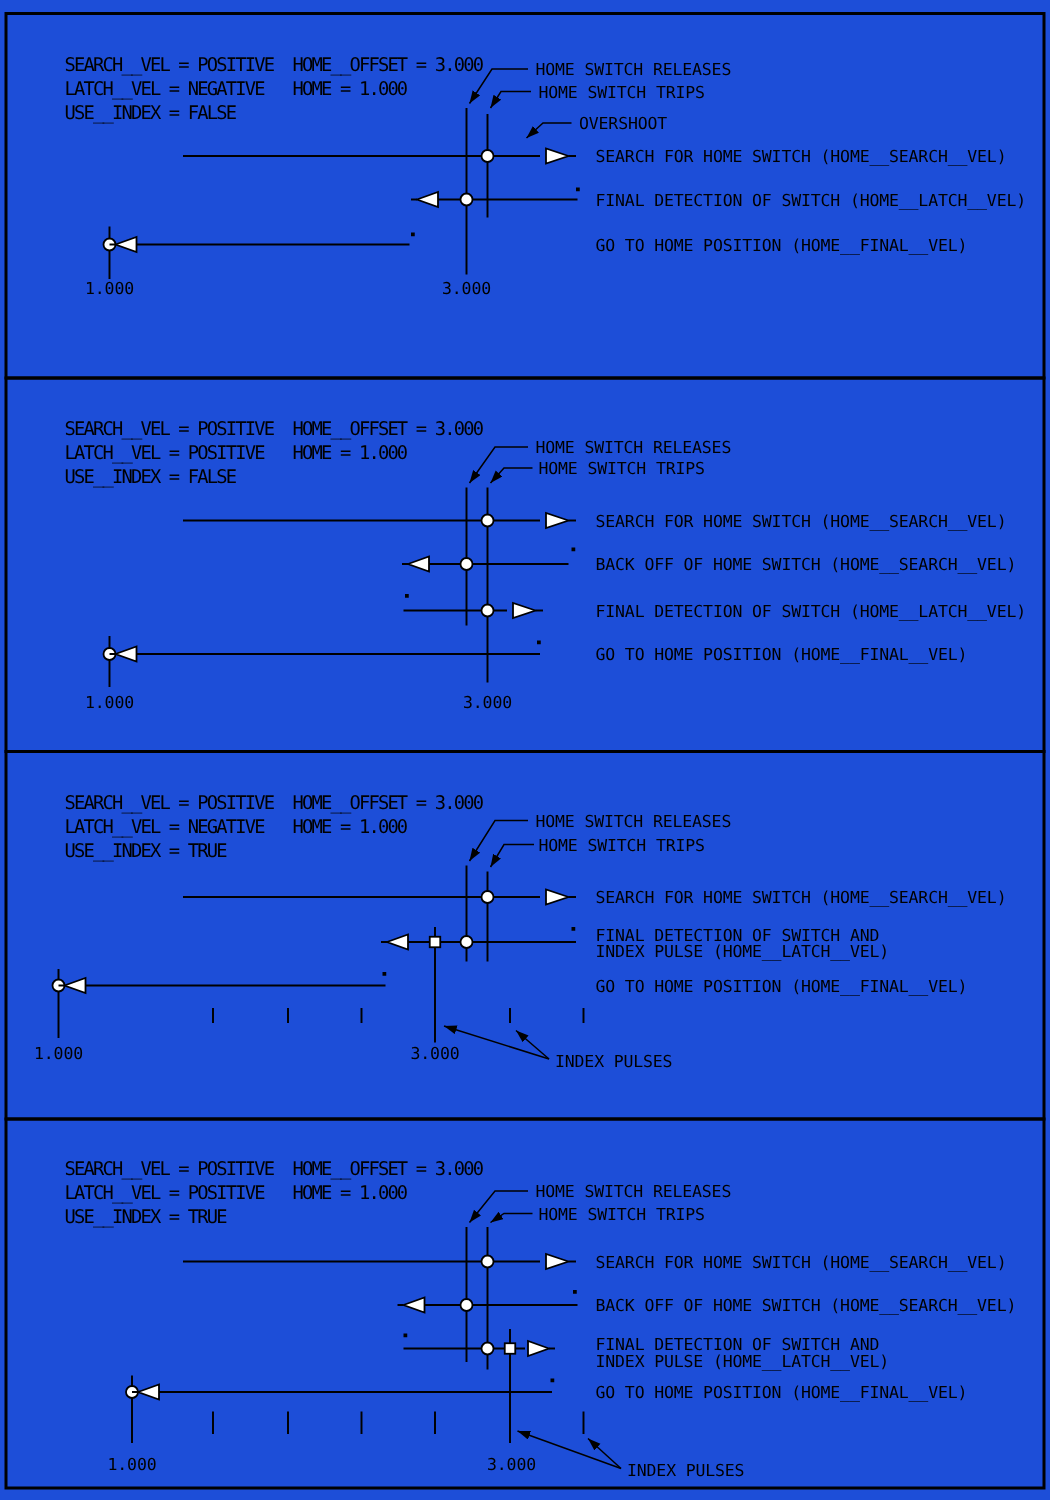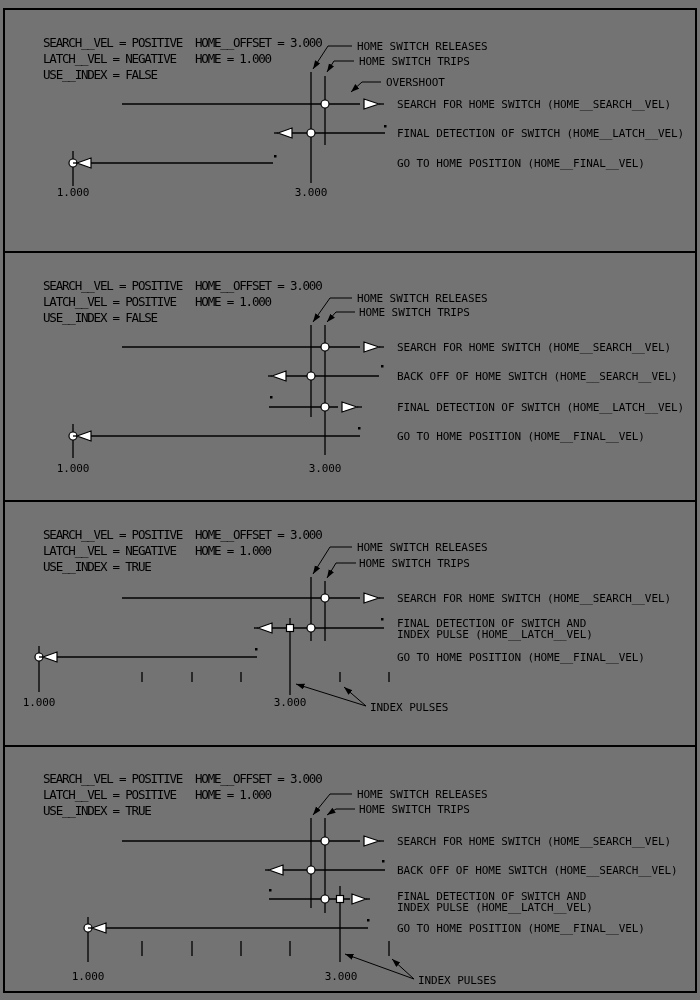--- a/index.html
+++ b/index.html
@@ -1,16 +1,16 @@
 <!DOCTYPE html>
 <html><head>
 <meta charset="utf-8">
 <style>
   html,body{margin:0;padding:0;background:#ffffff;}
-  #stage{position:relative;width:700px;height:1000px;background:#737373;overflow:hidden;}
+  #stage{position:relative;width:700px;height:1000px;background:#1d4ed8;overflow:hidden;}
   svg{display:block;}
   svg text{fill:#000000;}
   .p{font:12.5px "DejaVu Sans Mono", monospace;letter-spacing:-1.2px;}
   .l{font:11px "DejaVu Sans Mono", monospace;letter-spacing:-0.1px;}
   .mid{text-anchor:middle;}
   .ln{stroke:#000;stroke-width:1.3;fill:none;}
   .thin{stroke:#000;stroke-width:1;fill:none;}
   .border{fill:none;stroke:#000;stroke-width:2;}
   .mk{fill:#fff;stroke:#000;stroke-width:1.2;}
   .sq{fill:#fff;stroke:#000;stroke-width:1.2;}

